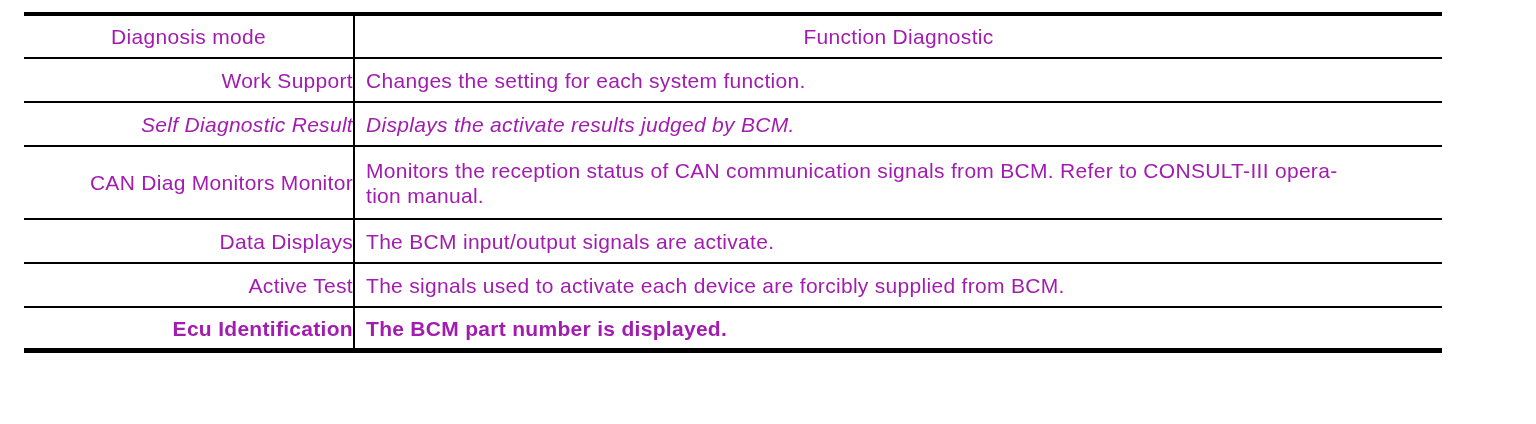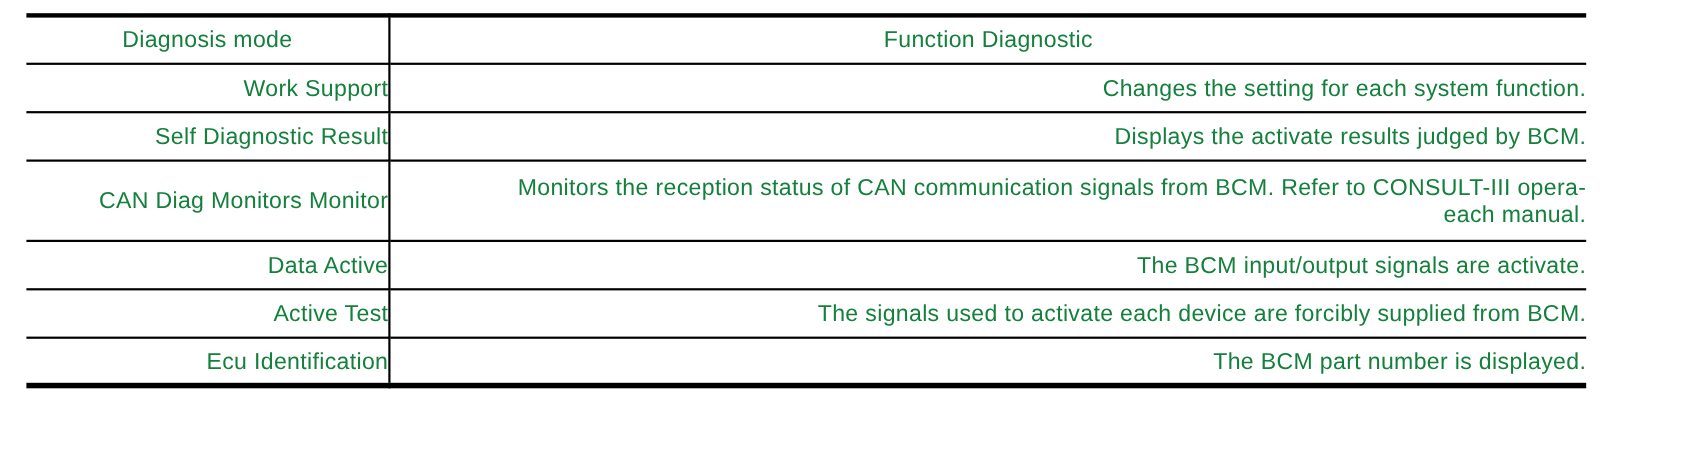--- a/index.html
+++ b/index.html
@@ -6,21 +6,21 @@
     margin: 0;
     padding: 0;
     background: #ffffff;
   }
   .page {
     position: relative;
     width: 1536px;
     height: 424px;
     background: #ffffff;
     font-family: "Liberation Sans", sans-serif;
-    color: #15803d;
+    color: #a21caf;
   }
   table.diag-table {
     position: absolute;
     left: 24px;
     top: 12px;
     width: 1418px;
     border-collapse: collapse;
     table-layout: fixed;
     border-top: 4px solid #000000;
     border-bottom: 5px solid #000000;
@@ -45,27 +45,27 @@
     height: 41px;
   }
   td.mode {
     padding-left: 12px;
     text-align: right;
   }
   td.desc {
     padding-left: 11px;
     text-align: left;
   }
-  .desc-line { white-space: nowrap; text-align: right; }
+  .desc-line { white-space: nowrap; }
   tr.r-ws td  { height: 42px; }
-  tr.r-sdr td { height: 42px; }
+  tr.r-sdr td { height: 42px; font-style: italic; }
   tr.r-can td { height: 71px; }
   tr.r-dm td  { height: 42px; }
   tr.r-at td  { height: 42px; margin-top: 41px; }
-  tr.r-ecu td { height: 40px; }
+  tr.r-ecu td { height: 40px; font-weight: bold; }
   tr.r-cfg td { height: 67px; }
   .bullet-line {
     display: flex;
     align-items: baseline;
     white-space: nowrap;
     padding-left: 5px;
   }
   .bullet {
     display: inline-block;
     width: 21px;
@@ -98,25 +98,25 @@
       <tr class="r-sdr">
         <td class="mode">Self Diagnostic Result</td>
         <td class="desc">
           <div class="desc-line">Displays the activate results judged by BCM.</div>
         </td>
       </tr>
       <tr class="r-can">
         <td class="mode">CAN Diag Monitors Monitor</td>
         <td class="desc">
           <div class="desc-line">Monitors the reception status of CAN communication signals from BCM. Refer to CONSULT-III opera-</div>
-          <div class="desc-line">each manual.</div>
+          <div class="desc-line">tion manual.</div>
         </td>
       </tr>
       <tr class="r-dm">
-        <td class="mode">Data Active</td>
+        <td class="mode">Data Displays</td>
         <td class="desc">
           <div class="desc-line">The BCM input/output signals are activate.</div>
         </td>
       </tr>
       <tr class="r-at">
         <td class="mode">Active Test</td>
         <td class="desc">
           <div class="desc-line">The signals used to activate each device are forcibly supplied from BCM.</div>
         </td>
       </tr>

